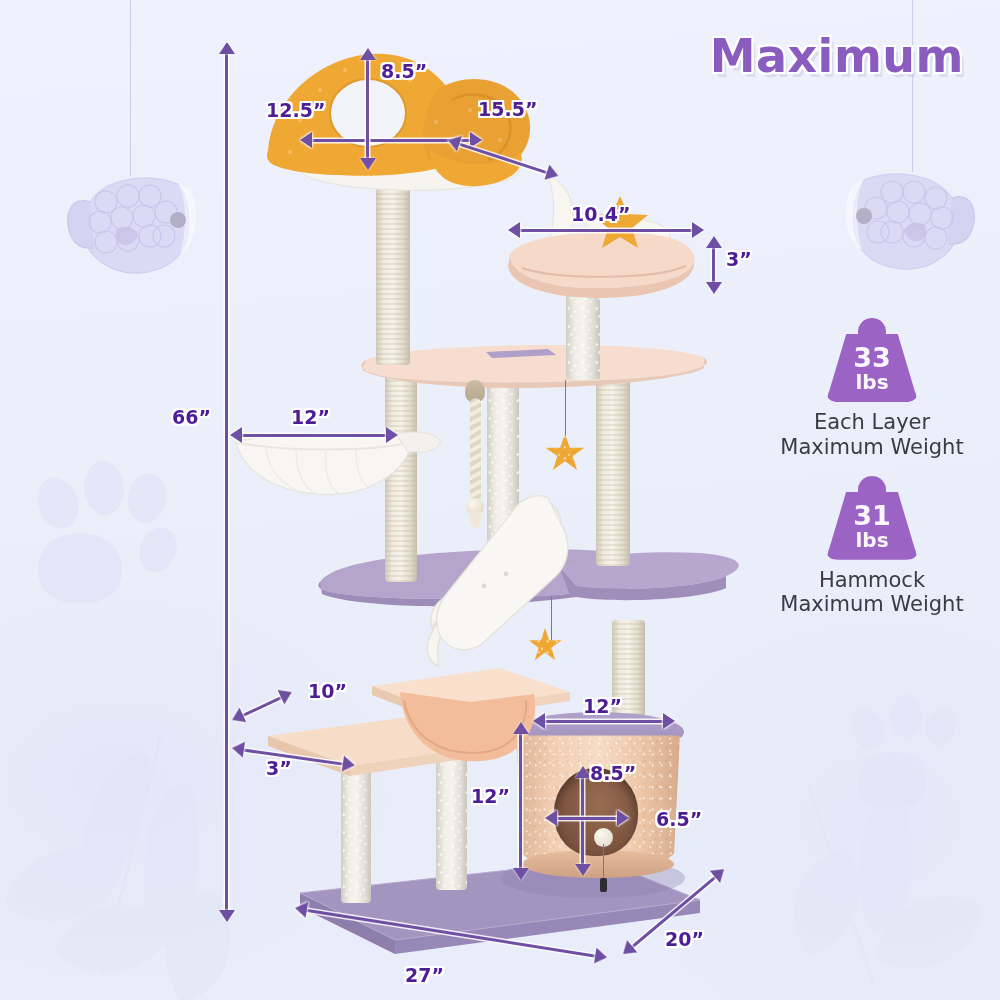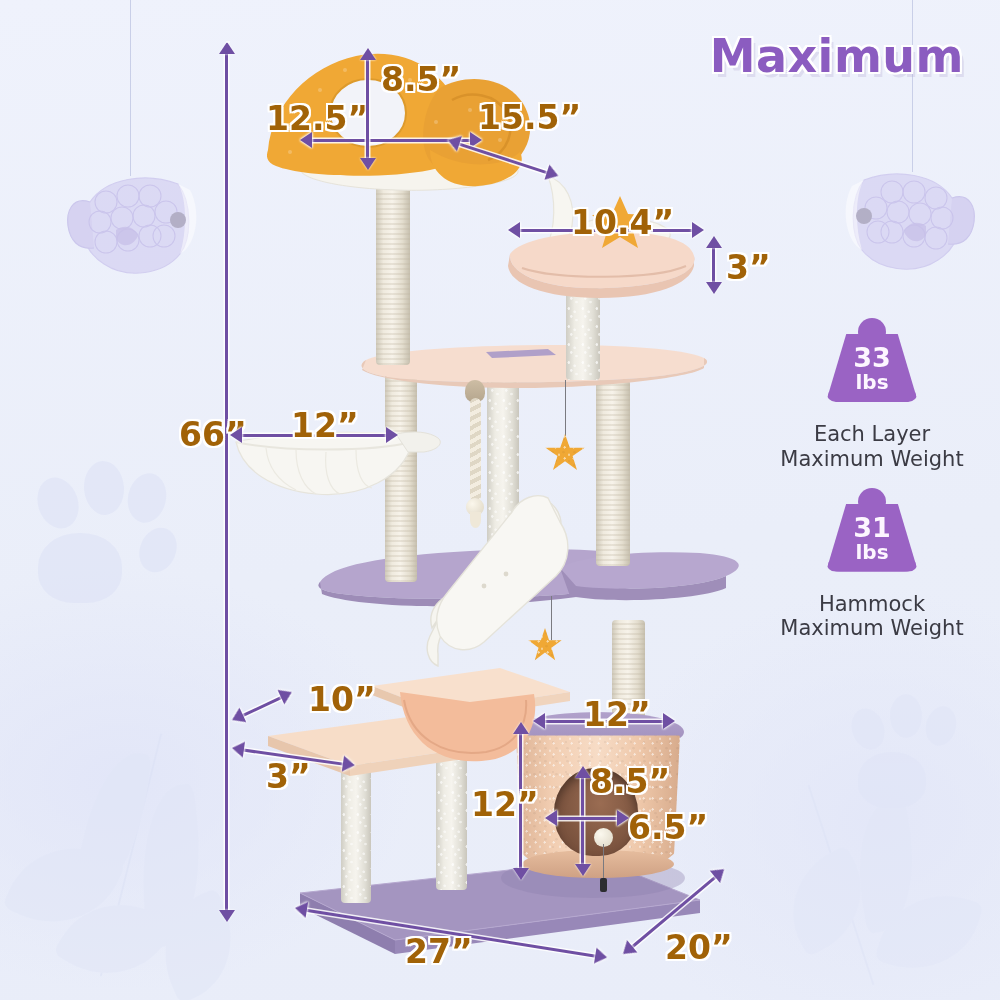--- a/index.html
+++ b/index.html
@@ -74,30 +74,30 @@
     position: absolute; left: 0; right: 0; top: 26px;
     color: #fdf6ff; font-size: 27px; font-weight: bold; line-height: 1;
     font-family: "DejaVu Sans", sans-serif;
   }
   .weight-icon .unit {
     position: absolute; left: 0; right: 0; top: 54px;
     color: #fdf6ff; font-size: 20px; font-weight: bold; line-height: 1;
     font-family: "DejaVu Sans", sans-serif;
   }
   .badge-caption {
-    margin-top: 20px; color: #3b3b44; font-size: 21px; line-height: 1.18;
+    margin-top: 8px; color: #3b3b44; font-size: 21px; line-height: 1.18;
     font-family: "DejaVu Sans", sans-serif;
   }
 
   
   .dim-label {
     position: absolute;
-    color: #a16207;
+    color: #4c1d95;
     font-family: "DejaVu Sans", sans-serif;
-    font-size: 33px;
+    font-size: 19px;
     font-weight: bold;
     white-space: nowrap;
     text-shadow:
       -2px -2px 0 #fff, 2px -2px 0 #fff, -2px 2px 0 #fff, 2px 2px 0 #fff,
       0 -2px 0 #fff, 0 2px 0 #fff, -2px 0 0 #fff, 2px 0 0 #fff;
   }
   .arrow { position: absolute; transform-origin: 0 50%; }
   .arrow .shaft {
     position: absolute; left: 8px; top: 50%; height: 3px; margin-top: -1.5px;
     background: #6f4fa3;
@@ -473,21 +473,21 @@
     </svg>
 
   </div>
 
   <div class="arrow" style="left:219px;top:42px;width:16px;height:880px;">
     <div style="position:absolute;left:6px;top:9px;width:3px;height:862px;background:#6f4fa3;box-shadow:0 0 0 1.5px rgba(255,255,255,.85);"></div>
     <div style="position:absolute;left:0;top:0;width:0;height:0;border-left:8px solid transparent;border-right:8px solid transparent;border-bottom:12px solid #6f4fa3;filter:drop-shadow(0 0 1.2px #fff);"></div>
     <div style="position:absolute;left:0;bottom:0;width:0;height:0;border-left:8px solid transparent;border-right:8px solid transparent;border-top:12px solid #6f4fa3;filter:drop-shadow(0 0 1.2px #fff);"></div>
   </div>
   <div class="hline" style="left:227px;top:42px;height:0;"></div>
-  <div class="dim-label" style="left:172px;top:415px;margin-left:7px;">66”</div>
+  <div class="dim-label" style="left:172px;top:406px;">66”</div>
 
   <div class="arrow" style="left:300px;top:132px;width:182px;height:16px;">
     <div class="shaft" style="width:166px;"></div>
     <div class="head start"></div>
     <div class="head end"></div>
   </div>
   <div class="dim-label" style="left:266px;top:99px;">12.5”</div>
 
   <div class="arrow" style="left:360px;top:48px;width:16px;height:122px;">
     <div style="position:absolute;left:6px;top:9px;width:3px;height:104px;background:#6f4fa3;box-shadow:0 0 0 1.5px rgba(255,255,255,.85);"></div>
@@ -557,28 +557,28 @@
     <div style="position:absolute;left:0;top:0;width:0;height:0;border-left:8px solid transparent;border-right:8px solid transparent;border-bottom:12px solid #6f4fa3;filter:drop-shadow(0 0 1.2px #fff);"></div>
     <div style="position:absolute;left:0;bottom:0;width:0;height:0;border-left:8px solid transparent;border-right:8px solid transparent;border-top:12px solid #6f4fa3;filter:drop-shadow(0 0 1.2px #fff);"></div>
   </div>
   <div class="dim-label" style="left:590px;top:762px;">8.5”</div>
 
   <div class="arrow" style="left:545px;top:810px;width:84px;height:16px;">
     <div class="shaft" style="width:68px;"></div>
     <div class="head start"></div>
     <div class="head end"></div>
   </div>
-  <div class="dim-label" style="left:628px;top:808px;">6.5”</div>
+  <div class="dim-label" style="left:608px;top:808px;padding-left:48px;">6.5”</div>
 
   <div class="arrow" style="left:295px;top:900px;width:316px;height:16px;transform:rotate(9deg);">
     <div class="shaft" style="width:300px;"></div>
     <div class="head start"></div>
     <div class="head end"></div>
   </div>
-  <div class="dim-label" style="left:405px;top:932px;">27”</div>
+  <div class="dim-label" style="left:405px;top:964px;">27”</div>
 
   <div class="arrow" style="left:623px;top:946px;width:132px;height:16px;transform:rotate(-40deg);">
     <div class="shaft" style="width:116px;"></div>
     <div class="head start"></div>
     <div class="head end"></div>
   </div>
   <div class="dim-label" style="left:665px;top:928px;">20”</div>
 
 </div>
 

